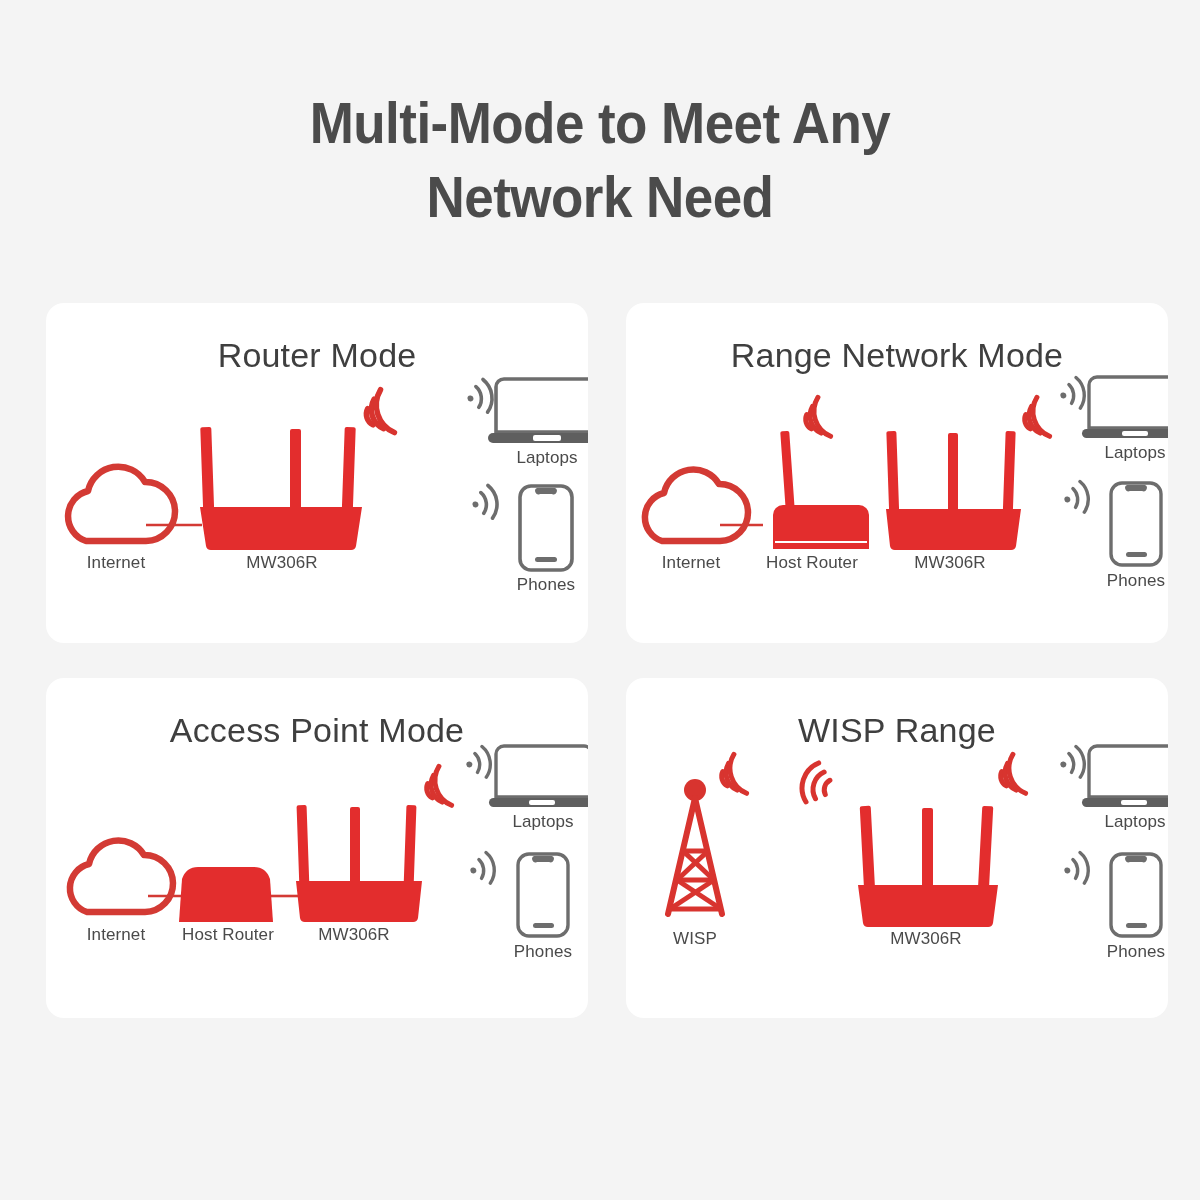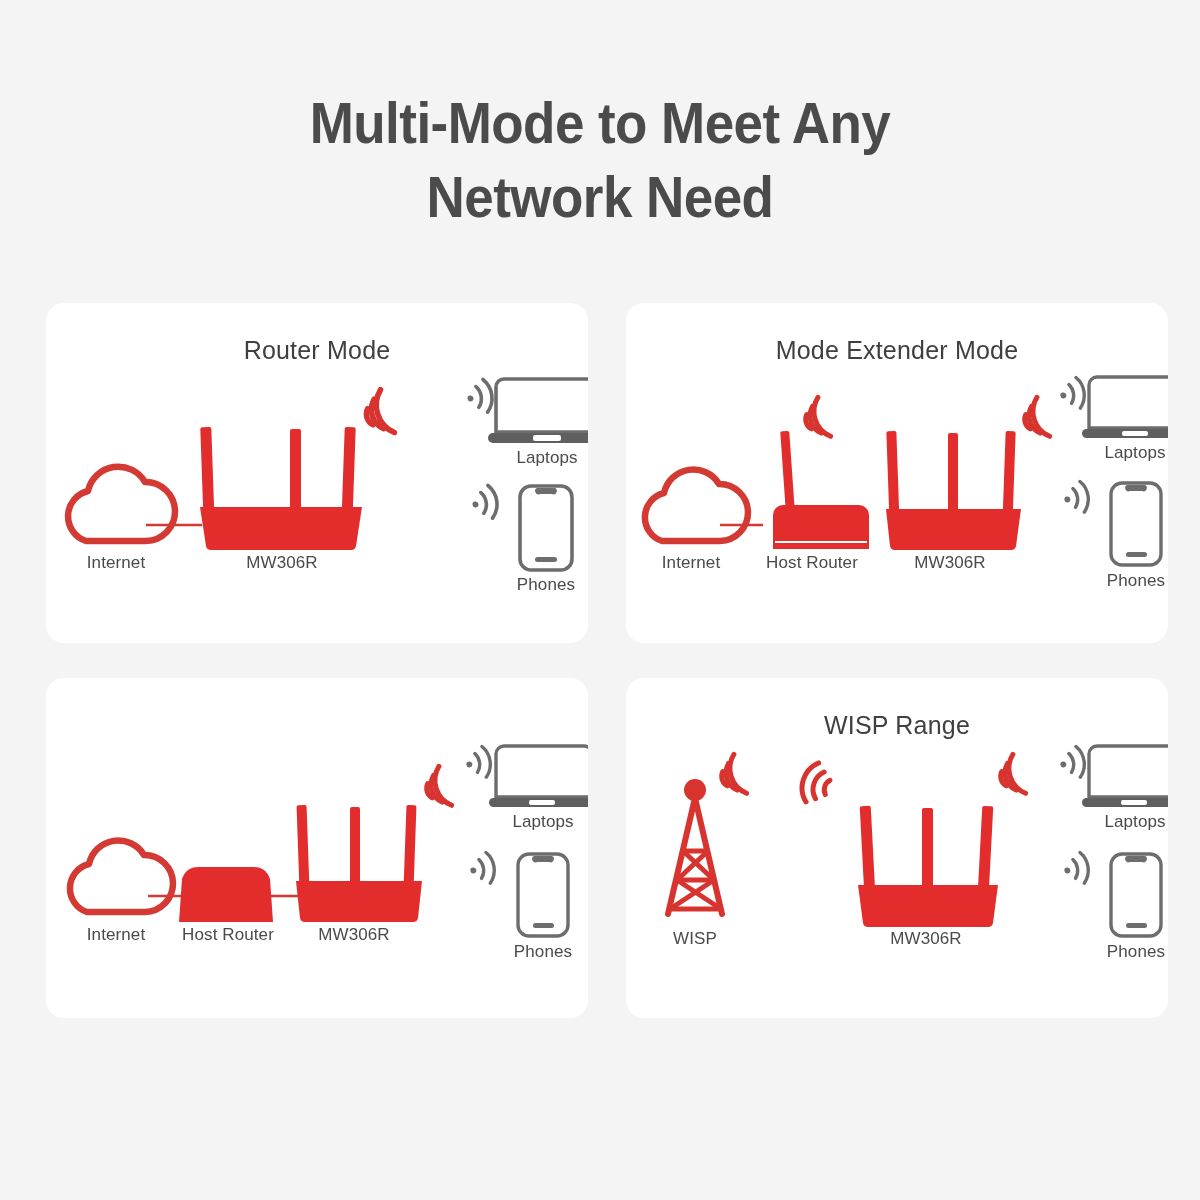--- a/index.html
+++ b/index.html
@@ -53,21 +53,21 @@
     position: relative;
     overflow: hidden;
   }
 
   .card-title {
     position: absolute;
     top: 33px;
     left: 0;
     width: 100%;
     text-align: center;
-    font-size: 25px;
+    font-size: 34px;
     font-weight: 400;
     color: #3f3f3f;
     letter-spacing: 0.2px;
   }
 
   
   .stage {
     position: absolute;
     left: 4px;
     top: 0;
@@ -142,21 +142,21 @@
         </g>
         <text class="lbl" x="496" y="287" text-anchor="middle">Phones</text>
 
         <text class="lbl" x="66" y="265" text-anchor="middle">Internet</text>
         <text class="lbl" x="232" y="265" text-anchor="middle">MW306R</text>
       </svg>
     </div>
   </div>
 
   <div class="card">
-    <div class="card-title">Mode Extender Mode</div>
+    <div class="card-title">Range Network Mode</div>
 
     <div class="stage">
       <svg viewBox="0 0 542 340" xmlns="http://www.w3.org/2000/svg">
 
         <line x1="90" y1="222" x2="133" y2="222" stroke="#d33a34" stroke-width="2.6"></line>
 
         <g>
           <path d="M32 238 a25 25 0 0 1 2 -48 a30 30 0 0 1 55 -9 a21 21 0 0 1 1 57 Z" fill="none" stroke="#d33a34" stroke-width="6.5" stroke-linejoin="round"></path>
         </g>
 
@@ -212,20 +212,21 @@
         <text class="lbl" x="506" y="283" text-anchor="middle">Phones</text>
 
         <text class="lbl" x="61" y="265" text-anchor="middle">Internet</text>
         <text class="lbl" x="182" y="265" text-anchor="middle">Host Router</text>
         <text class="lbl" x="320" y="265" text-anchor="middle">MW306R</text>
       </svg>
     </div>
   </div>
 
   <div class="card">
+    <div class="card-title">Access Point Mode</div>
 
     <div class="stage">
       <svg viewBox="0 0 542 340" xmlns="http://www.w3.org/2000/svg">
 
         <line x1="98" y1="218" x2="132" y2="218" stroke="#d33a34" stroke-width="2.6"></line>
         <line x1="220" y1="218" x2="248" y2="218" stroke="#d33a34" stroke-width="2.6"></line>
 
         <g>
           <path d="M37 234 a25 25 0 0 1 2 -48 a30 30 0 0 1 55 -9 a21 21 0 0 1 1 57 Z" fill="none" stroke="#d33a34" stroke-width="6.5" stroke-linejoin="round"></path>
         </g>

